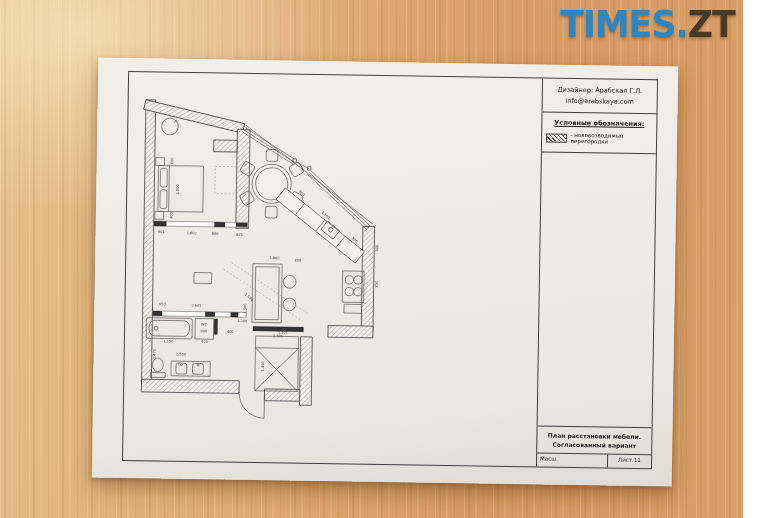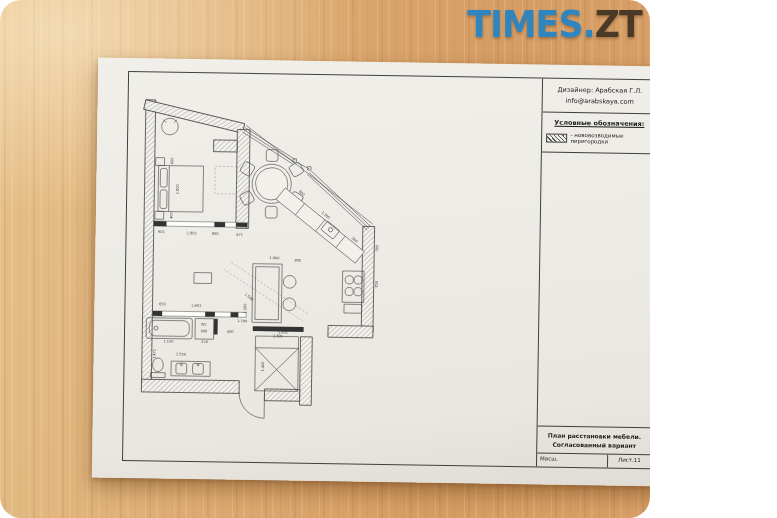--- a/index.html
+++ b/index.html
@@ -1,26 +1,25 @@
 <!DOCTYPE html>
 <html><head>
 <meta charset="utf-8">
 <style>
   html,body{margin:0;padding:0;}
-  .stage{position:relative;width:650px;height:518px;overflow:hidden;
+  .stage{position:relative;width:743px;height:518px;overflow:hidden;
     font-family:"DejaVu Sans",sans-serif;
     background:
       radial-gradient(ellipse 420px 260px at 10% 6%, rgba(255,243,214,.55), rgba(255,243,214,0) 70%),
       repeating-linear-gradient(90deg,
         rgba(255,255,255,.14) 0 1px, rgba(255,255,255,0) 1px 4px,
         rgba(133,82,30,.10) 4px 6px, rgba(133,82,30,0) 6px 11px,
         rgba(255,244,222,.12) 11px 13px, rgba(255,244,222,0) 13px 19px,
         rgba(120,70,20,.07) 19px 20px, rgba(120,70,20,0) 20px 29px),
       linear-gradient(100deg,#e6c18b 0%,#ddab72 38%,#d59d63 68%,#d89f66 100%);
-    border-radius: 21px;
   }
   
   .logo{position:absolute;top:3px;right:8px;font-size:37px;font-weight:bold;
     letter-spacing:-1px;transform:scaleX(.94);transform-origin:right top;
     text-shadow:0 2px 3px rgba(55,28,0,.30);}
   .logo .lg-blue{color:#2f86bf;}
   .logo .lg-dark{color:#493a28;}
   
   .paper{position:absolute;left:95px;top:62px;width:580px;height:420px;
     transform:rotate(0.9deg);transform-origin:center;

